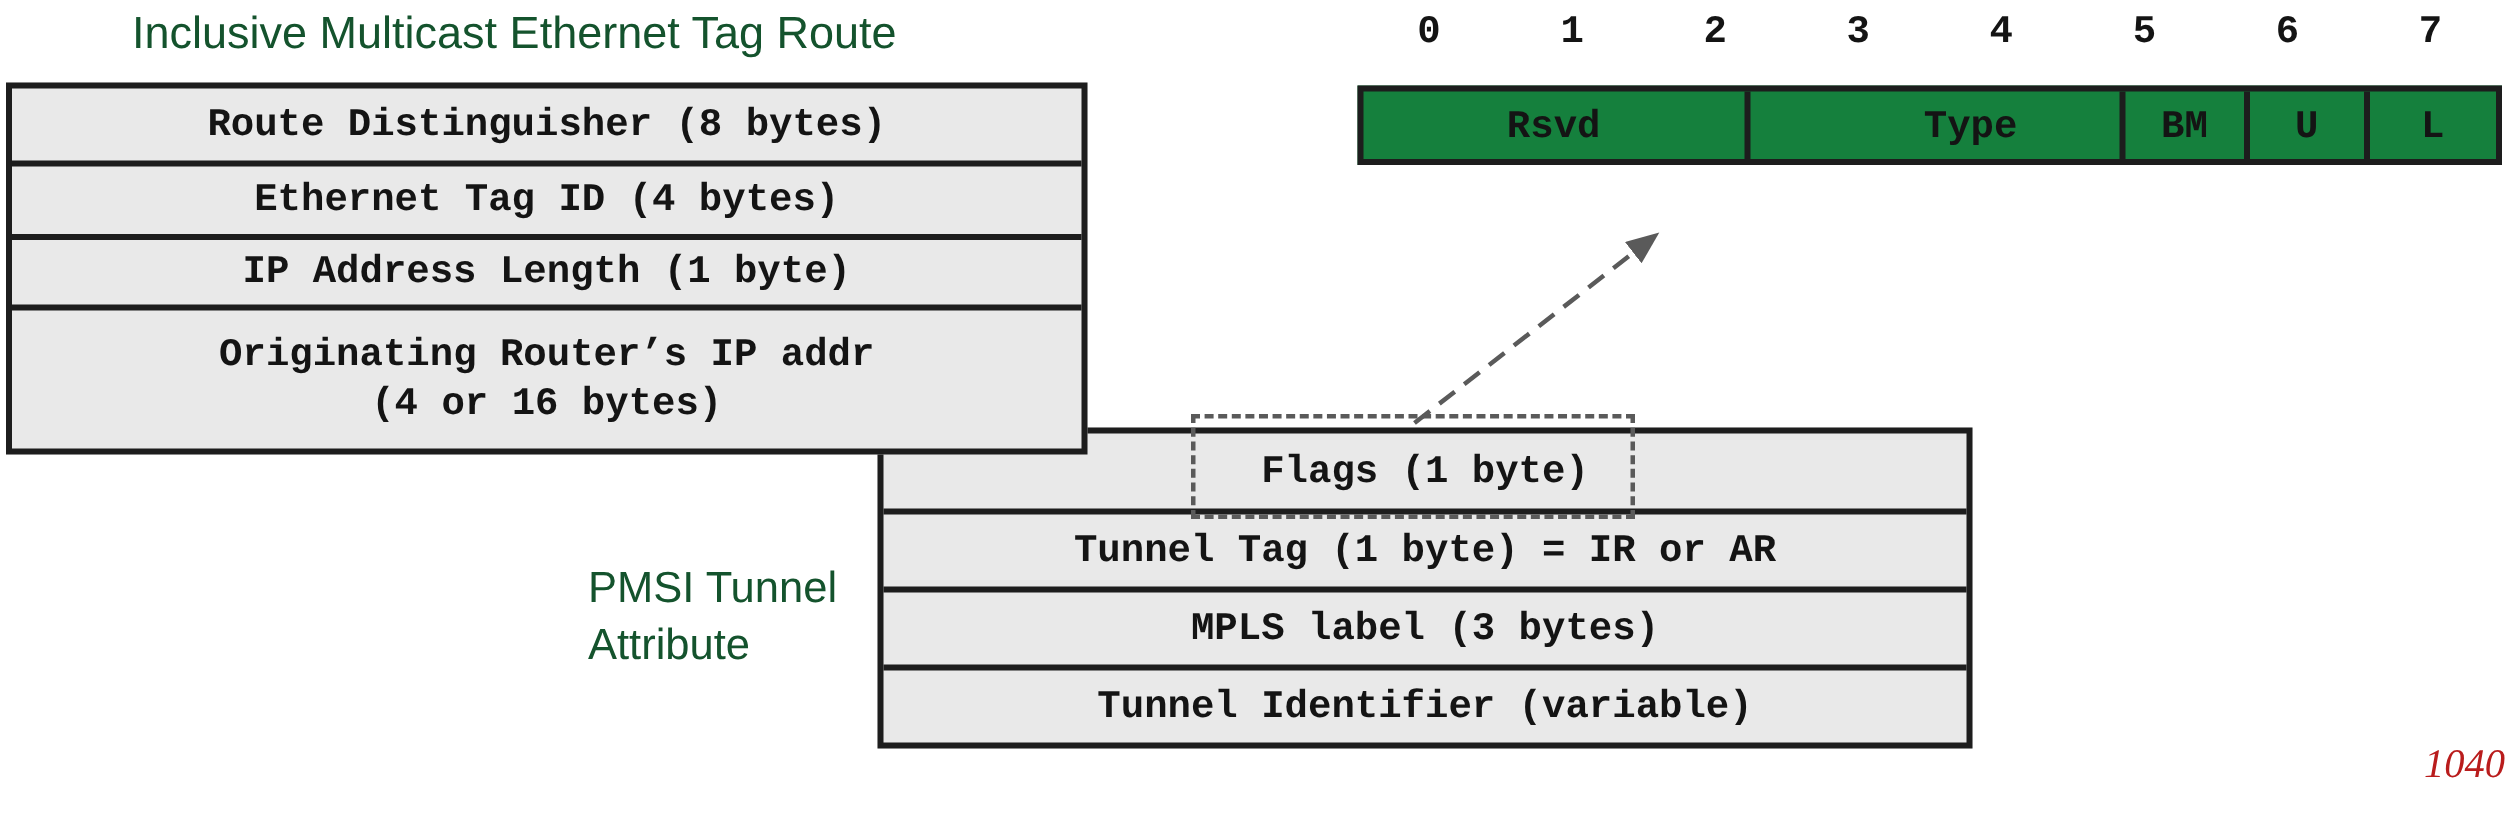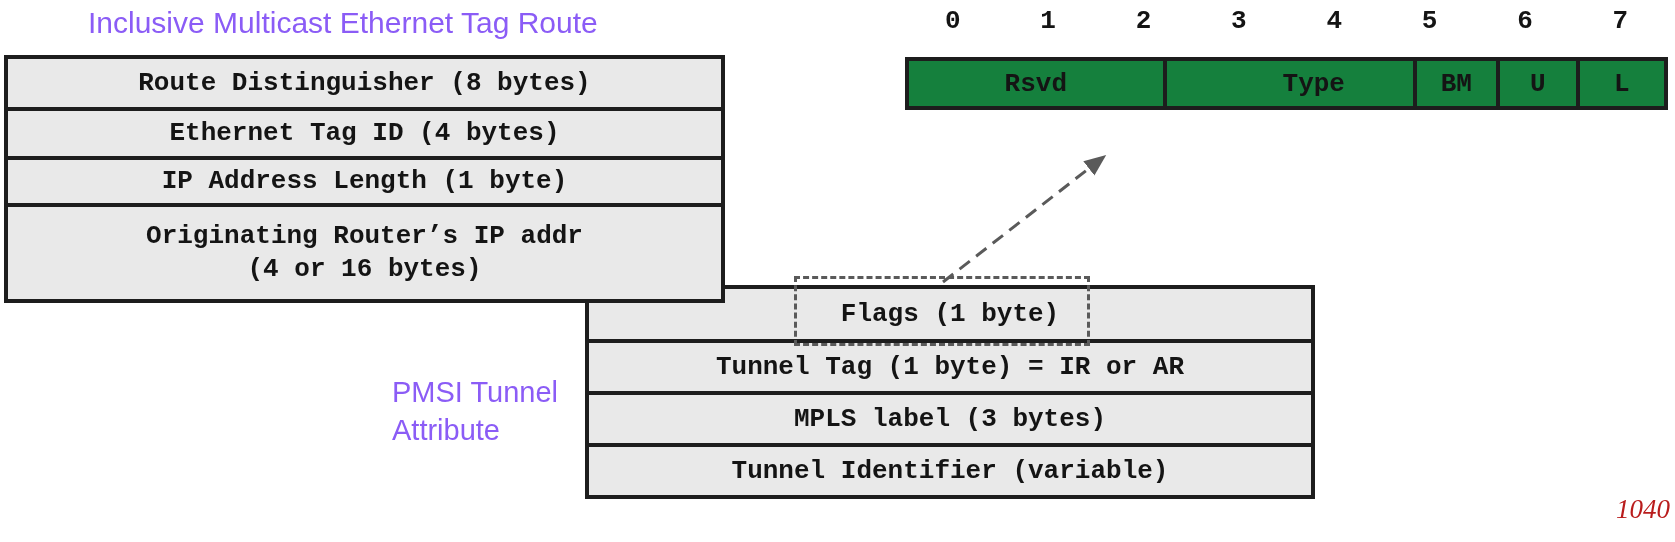--- a/index.html
+++ b/index.html
@@ -8,21 +8,21 @@
     position: relative;
     width: 1675px;
     height: 542px;
     background: #ffffff;
     overflow: hidden;
     font-family: "Liberation Sans", sans-serif;
     color: #1d1d1d;
   }
   .sans-label {
     font-family: "Liberation Sans", sans-serif;
-    color: #8b5cf6;
+    color: #14532d;
   }
   .mono {
     font-family: "Liberation Mono", "DejaVu Sans Mono", monospace;
     font-weight: bold;
     color: #141414;
   }
   .diagram-title {
     position: absolute;
     left: 88px;
     top: 6px;

